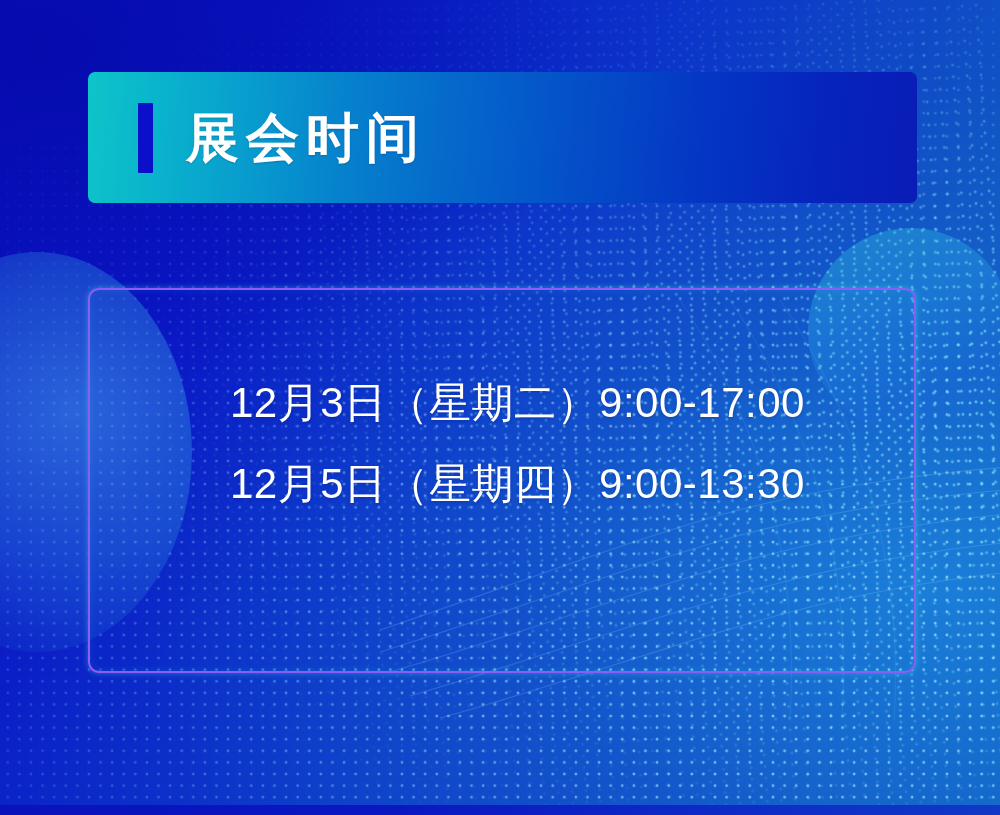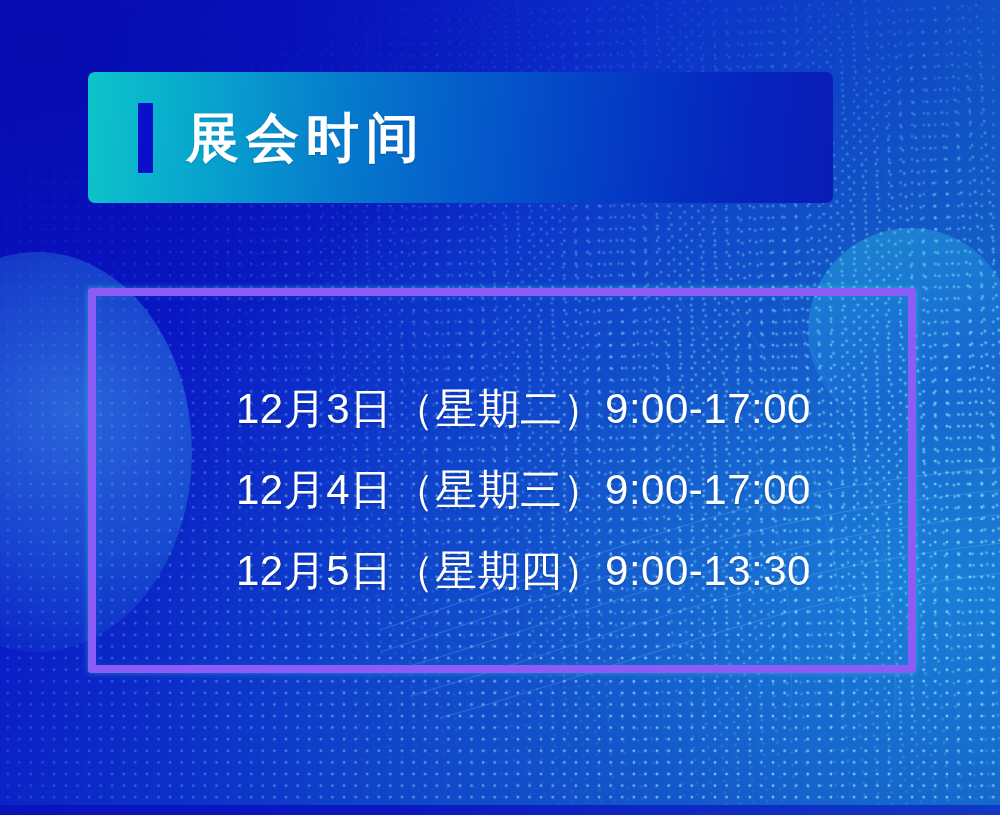--- a/index.html
+++ b/index.html
@@ -116,21 +116,21 @@
     bottom: 0;
     height: 10px;
     background: linear-gradient(90deg, #0a12bb 0%, #0b18c2 40%, #0f2ec6 78%, #1138c6 100%);
   }
 
   
   .banner {
     position: absolute;
     left: 88px;
     top: 72px;
-    width: 745px;
+    width: 829px;
     height: 131px;
     border-radius: 7px;
     background: linear-gradient(95deg,
       #0ec4c9 0%,
       #0ab5cc 8%,
       #08a0ce 18%,
       #0684cd 30%,
       #0568cb 44%,
       #0450c9 58%,
       #0436c4 74%,
@@ -160,22 +160,22 @@
   }
 
   
   .card {
     position: absolute;
     left: 88px;
     top: 288px;
     width: 828px;
     height: 385px;
     box-sizing: border-box;
-    border: 8px solid #8b5cf6;
-    border-radius: 3px;
+    border: 2px solid #8b5cf6;
+    border-radius: 11px;
     box-shadow:
       0 0 6px rgba(60,235,220,0.42),
       inset 0 0 10px rgba(60,235,220,0.10);
   }
 
   .card-lines {
     position: absolute;
     left: 140px;
     top: 72px;
     display: flex;
@@ -226,18 +226,17 @@
   <div class="bottom-strip"></div>
 
   <div class="banner">
     <div class="banner-accent"></div>
     <div class="banner-title">展会时间</div>
   </div>
 
   <div class="card">
     <div class="card-lines">
       <div class="date-line">12月3日（星期二）9:00-17:00</div>
-      <div class="date-line">12月4日（星期三）9:00-17:00</div>
       <div class="date-line">12月5日（星期四）9:00-13:30</div>
     </div>
   </div>
 
 </div>
 
 </body></html>

